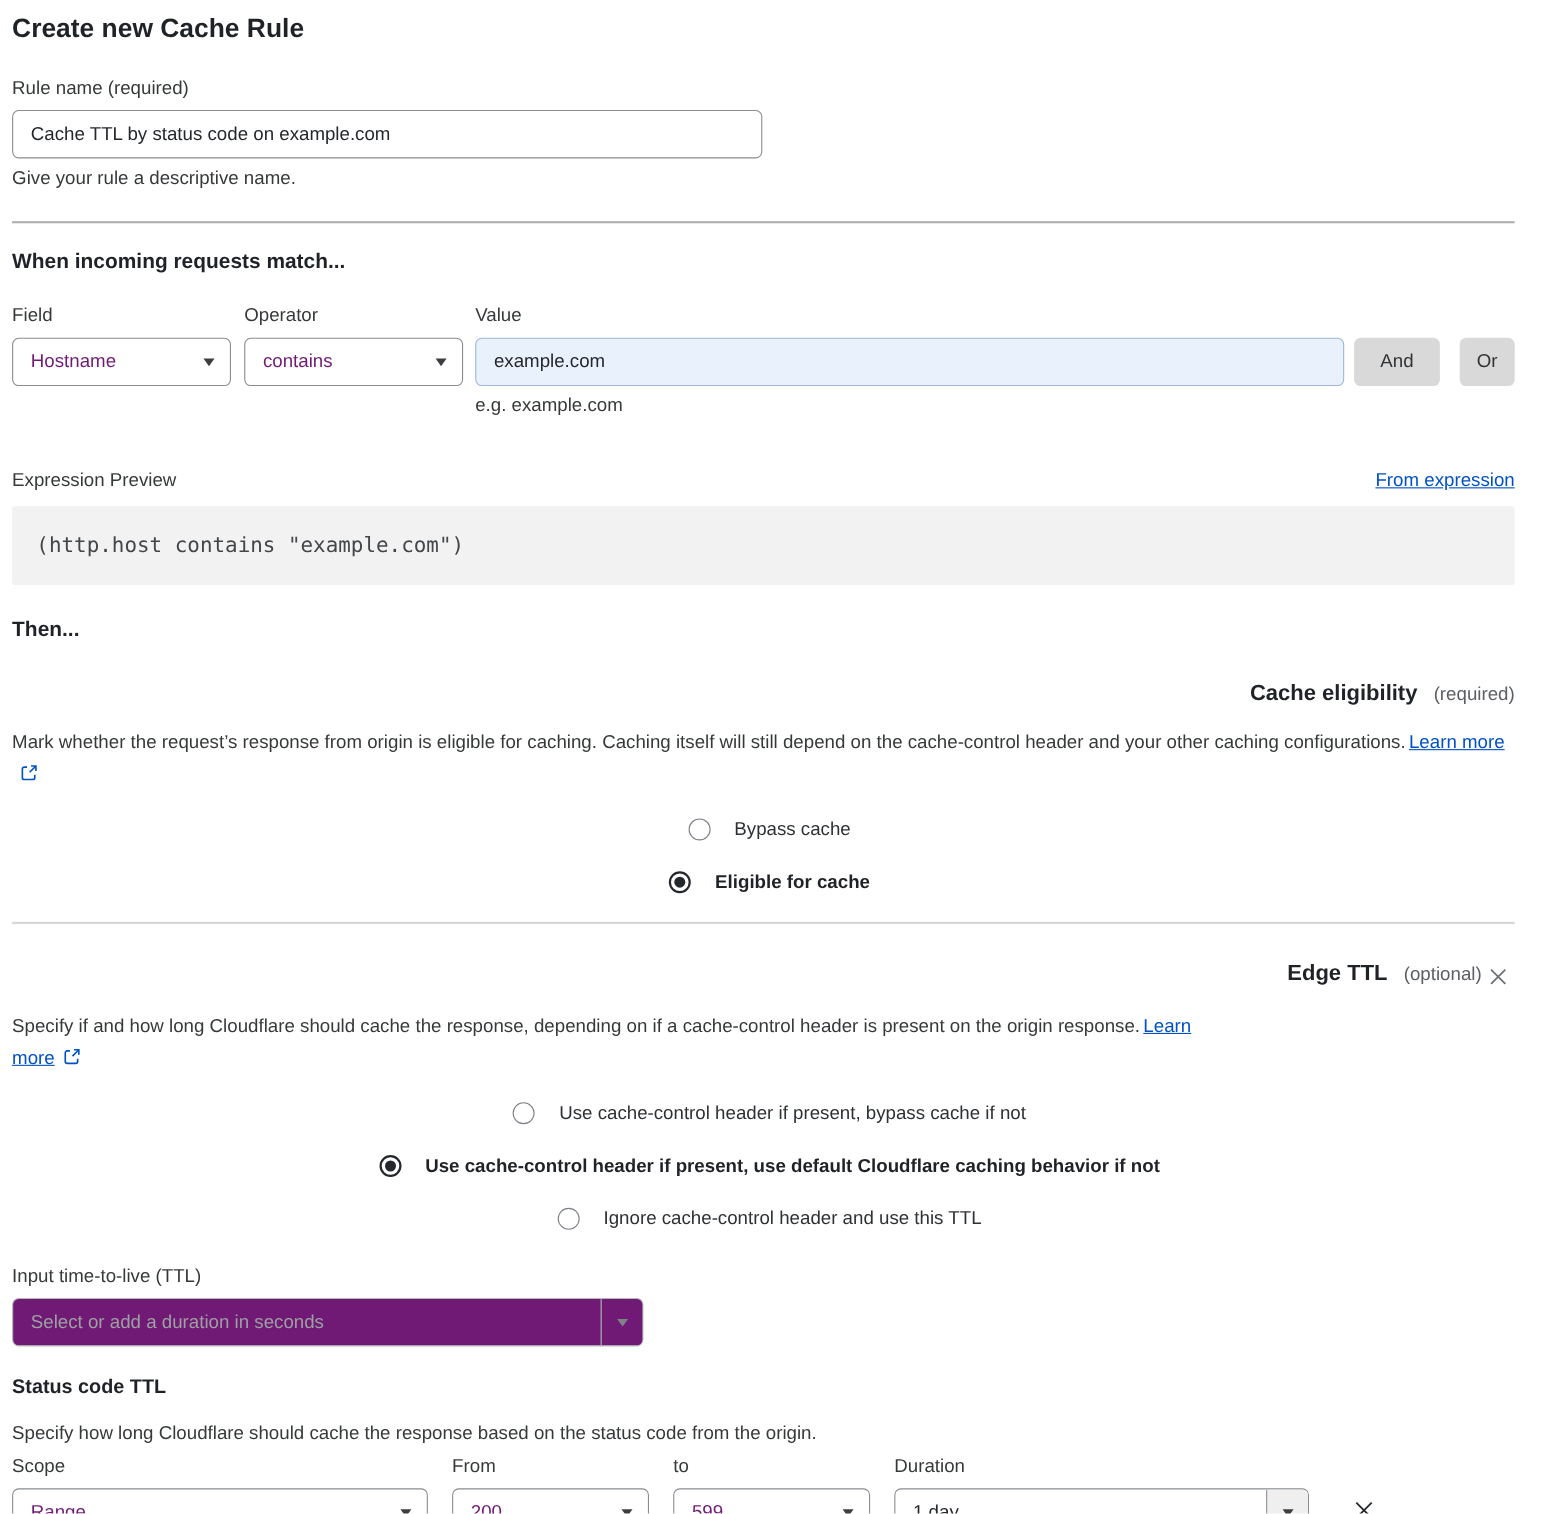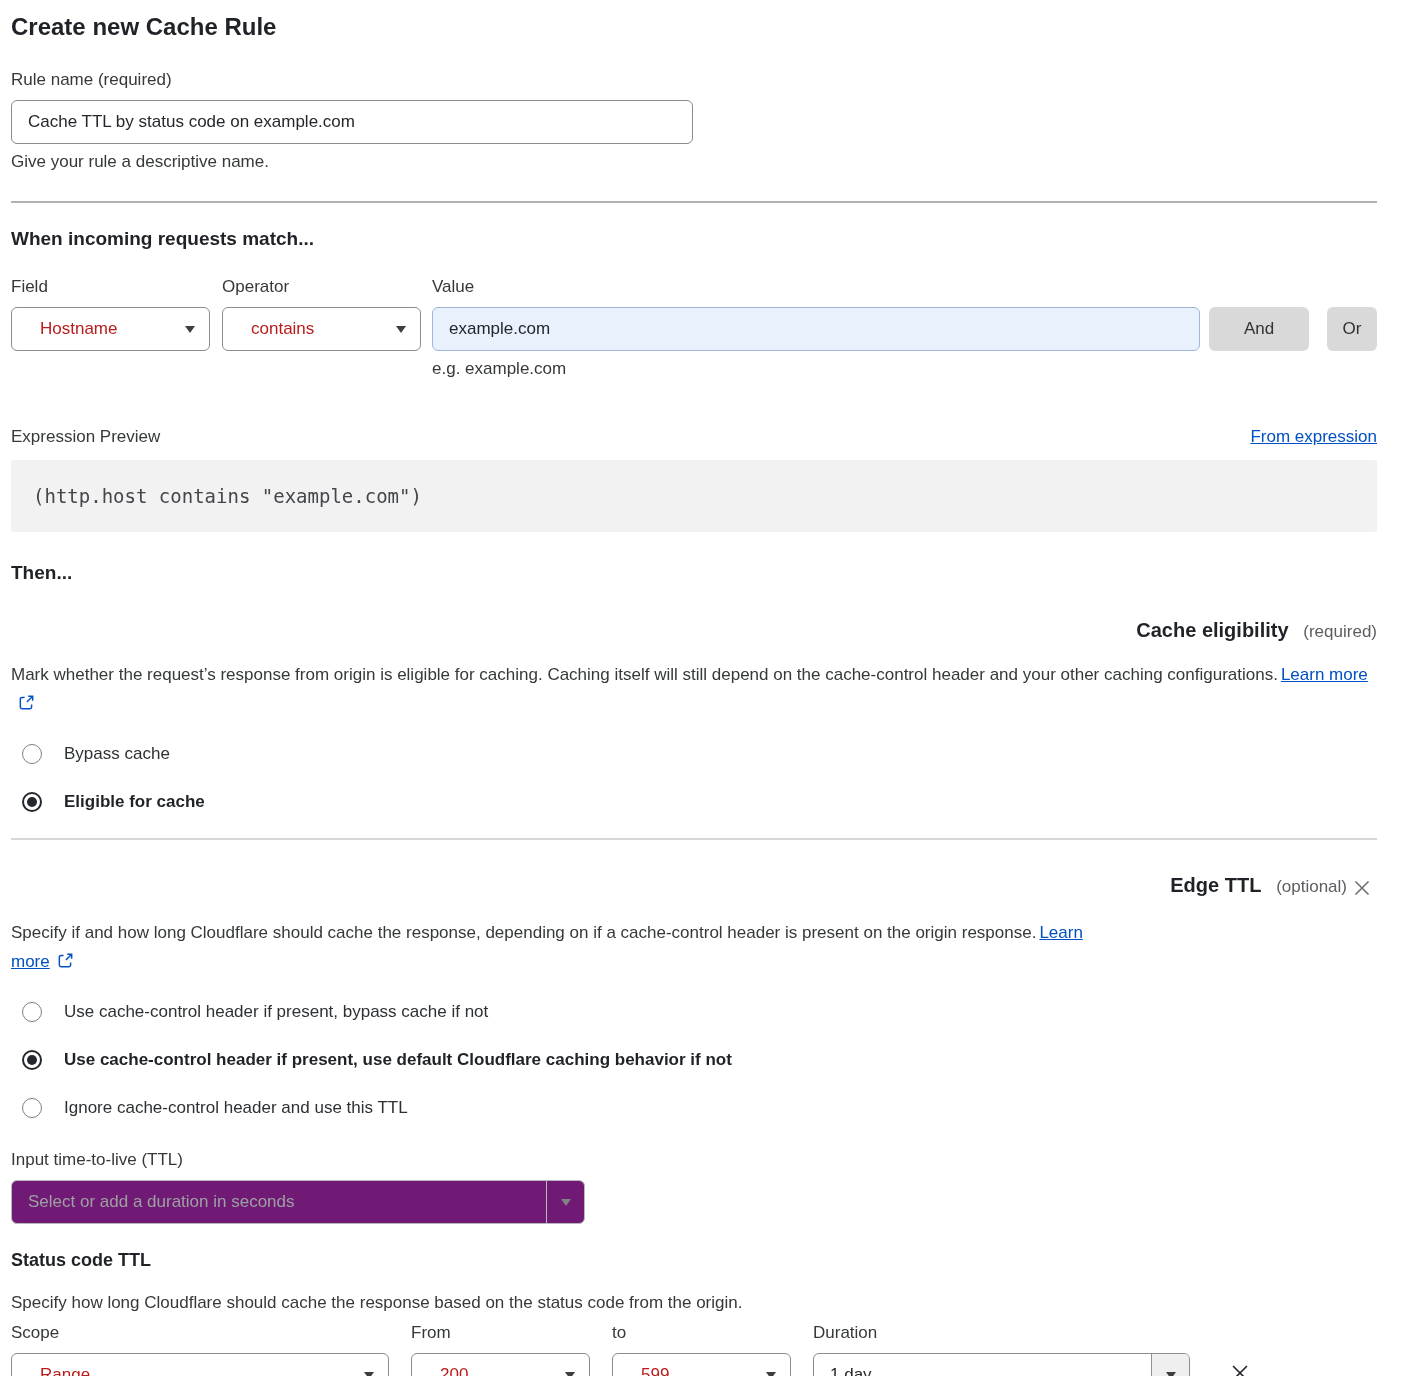--- a/index.html
+++ b/index.html
@@ -32,52 +32,52 @@
   .then-heading { margin-top:29px; }
 
   .match-row { display:flex; align-items:flex-start; margin-top:26px; }
   .col-field { width:199px; margin-right:12px; }
   .col-operator { width:199px; margin-right:11px; }
   .col-value { flex:1; margin-right:9px; }
 
   .select {
     height:44px; border:1px solid #898d91; border-radius:6px; background:#fff;
     display:flex; align-items:center; justify-content:space-between;
-    padding:0 14px 0 28px; font-size:17px; color:#b91c1c; cursor:pointer;
+    padding:0 14px 0 16px; font-size:17px; color:#701a75; cursor:pointer;
   }
   .caret {
     width:0; height:0; flex:none;
     border-left:5.5px solid transparent; border-right:5.5px solid transparent;
     border-top:7px solid #3c3f42;
   }
   .value-input { width:100%; background:#e9f1fd; border-color:#9fb6da; }
 
   .logic-buttons { display:flex; margin-top:30px; }
   .btn {
     height:44px; border:none; border-radius:6px; background:#d9d9d9;
     color:#303336; font-size:17px; font-family:"Liberation Sans", sans-serif; cursor:pointer;
   }
-  .btn-and { width:100px; }
+  .btn-and { width:78px; }
   .btn-or { width:50px; margin-left:18px; }
 
   .expr-row { display:flex; justify-content:space-between; align-items:baseline; margin-top:48px; }
   .link { color:#0051c3; text-decoration:underline; cursor:pointer; font-size:17px; }
   .code-block {
     margin-top:13px; background:#f2f2f2; border-radius:3px;
     padding:24px 22px; font-family:"DejaVu Sans Mono","Liberation Mono",monospace;
     font-size:19px; line-height:24px; color:#43464a; white-space:pre;
   }
 
   .subhead-row { margin-top:33px; display:flex; justify-content:flex-end; align-items:flex-start; }
   .desc { margin:17px 0 0; font-size:17px; line-height:29px; color:#36393a; }
   .desc.narrow { max-width:1110px; margin-top:15px; }
   .desc .link { margin-left:3px; }
   .ext-icon { vertical-align:-2px; margin-left:7px; }
 
-  .radio-row { display:flex; align-items:center; margin-top:28px; cursor:pointer; }
+  .radio-row { display:flex; align-items:center; margin-top:28px; cursor:pointer;justify-content:center; }
   .radio-row.first { margin-top:26px; }
   .radio {
     width:20px; height:20px; border-radius:50%; border:1.5px solid #7d8186;
     flex:none; margin-left:11px; position:relative; background:#fff;
   }
   .radio.selected { border:2px solid #24272c; }
   .radio.selected::after {
     content:""; position:absolute; left:3px; top:3px; width:10px; height:10px;
     border-radius:50%; background:#24272c;
   }

